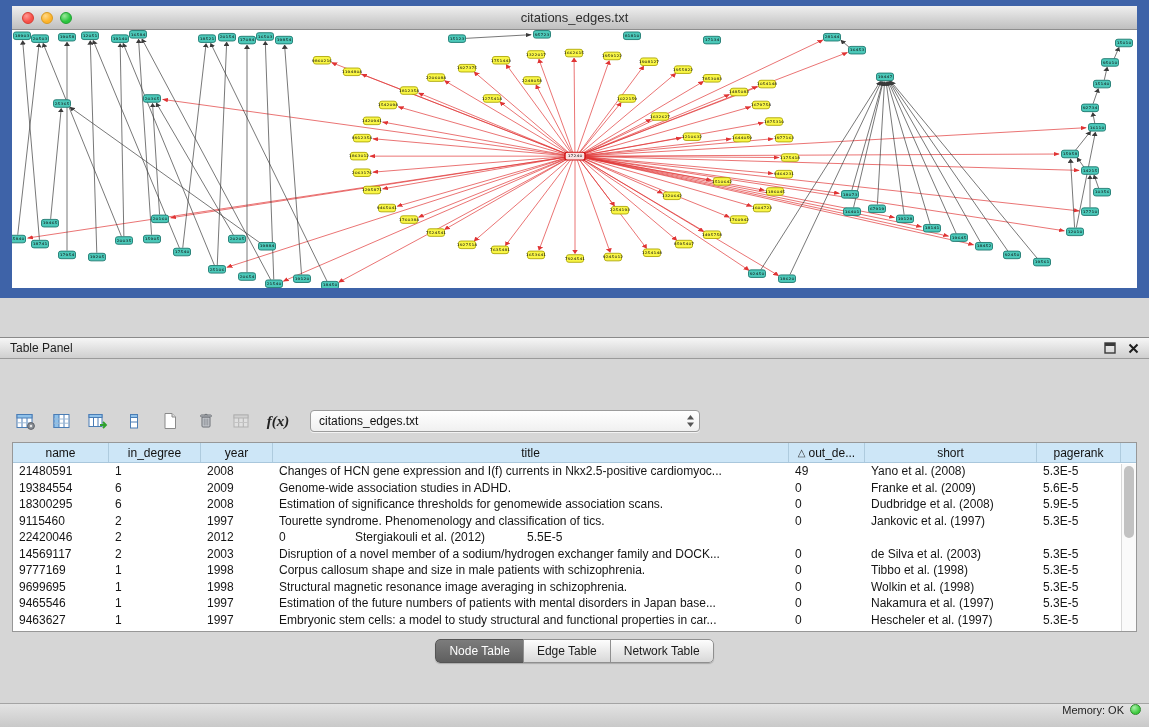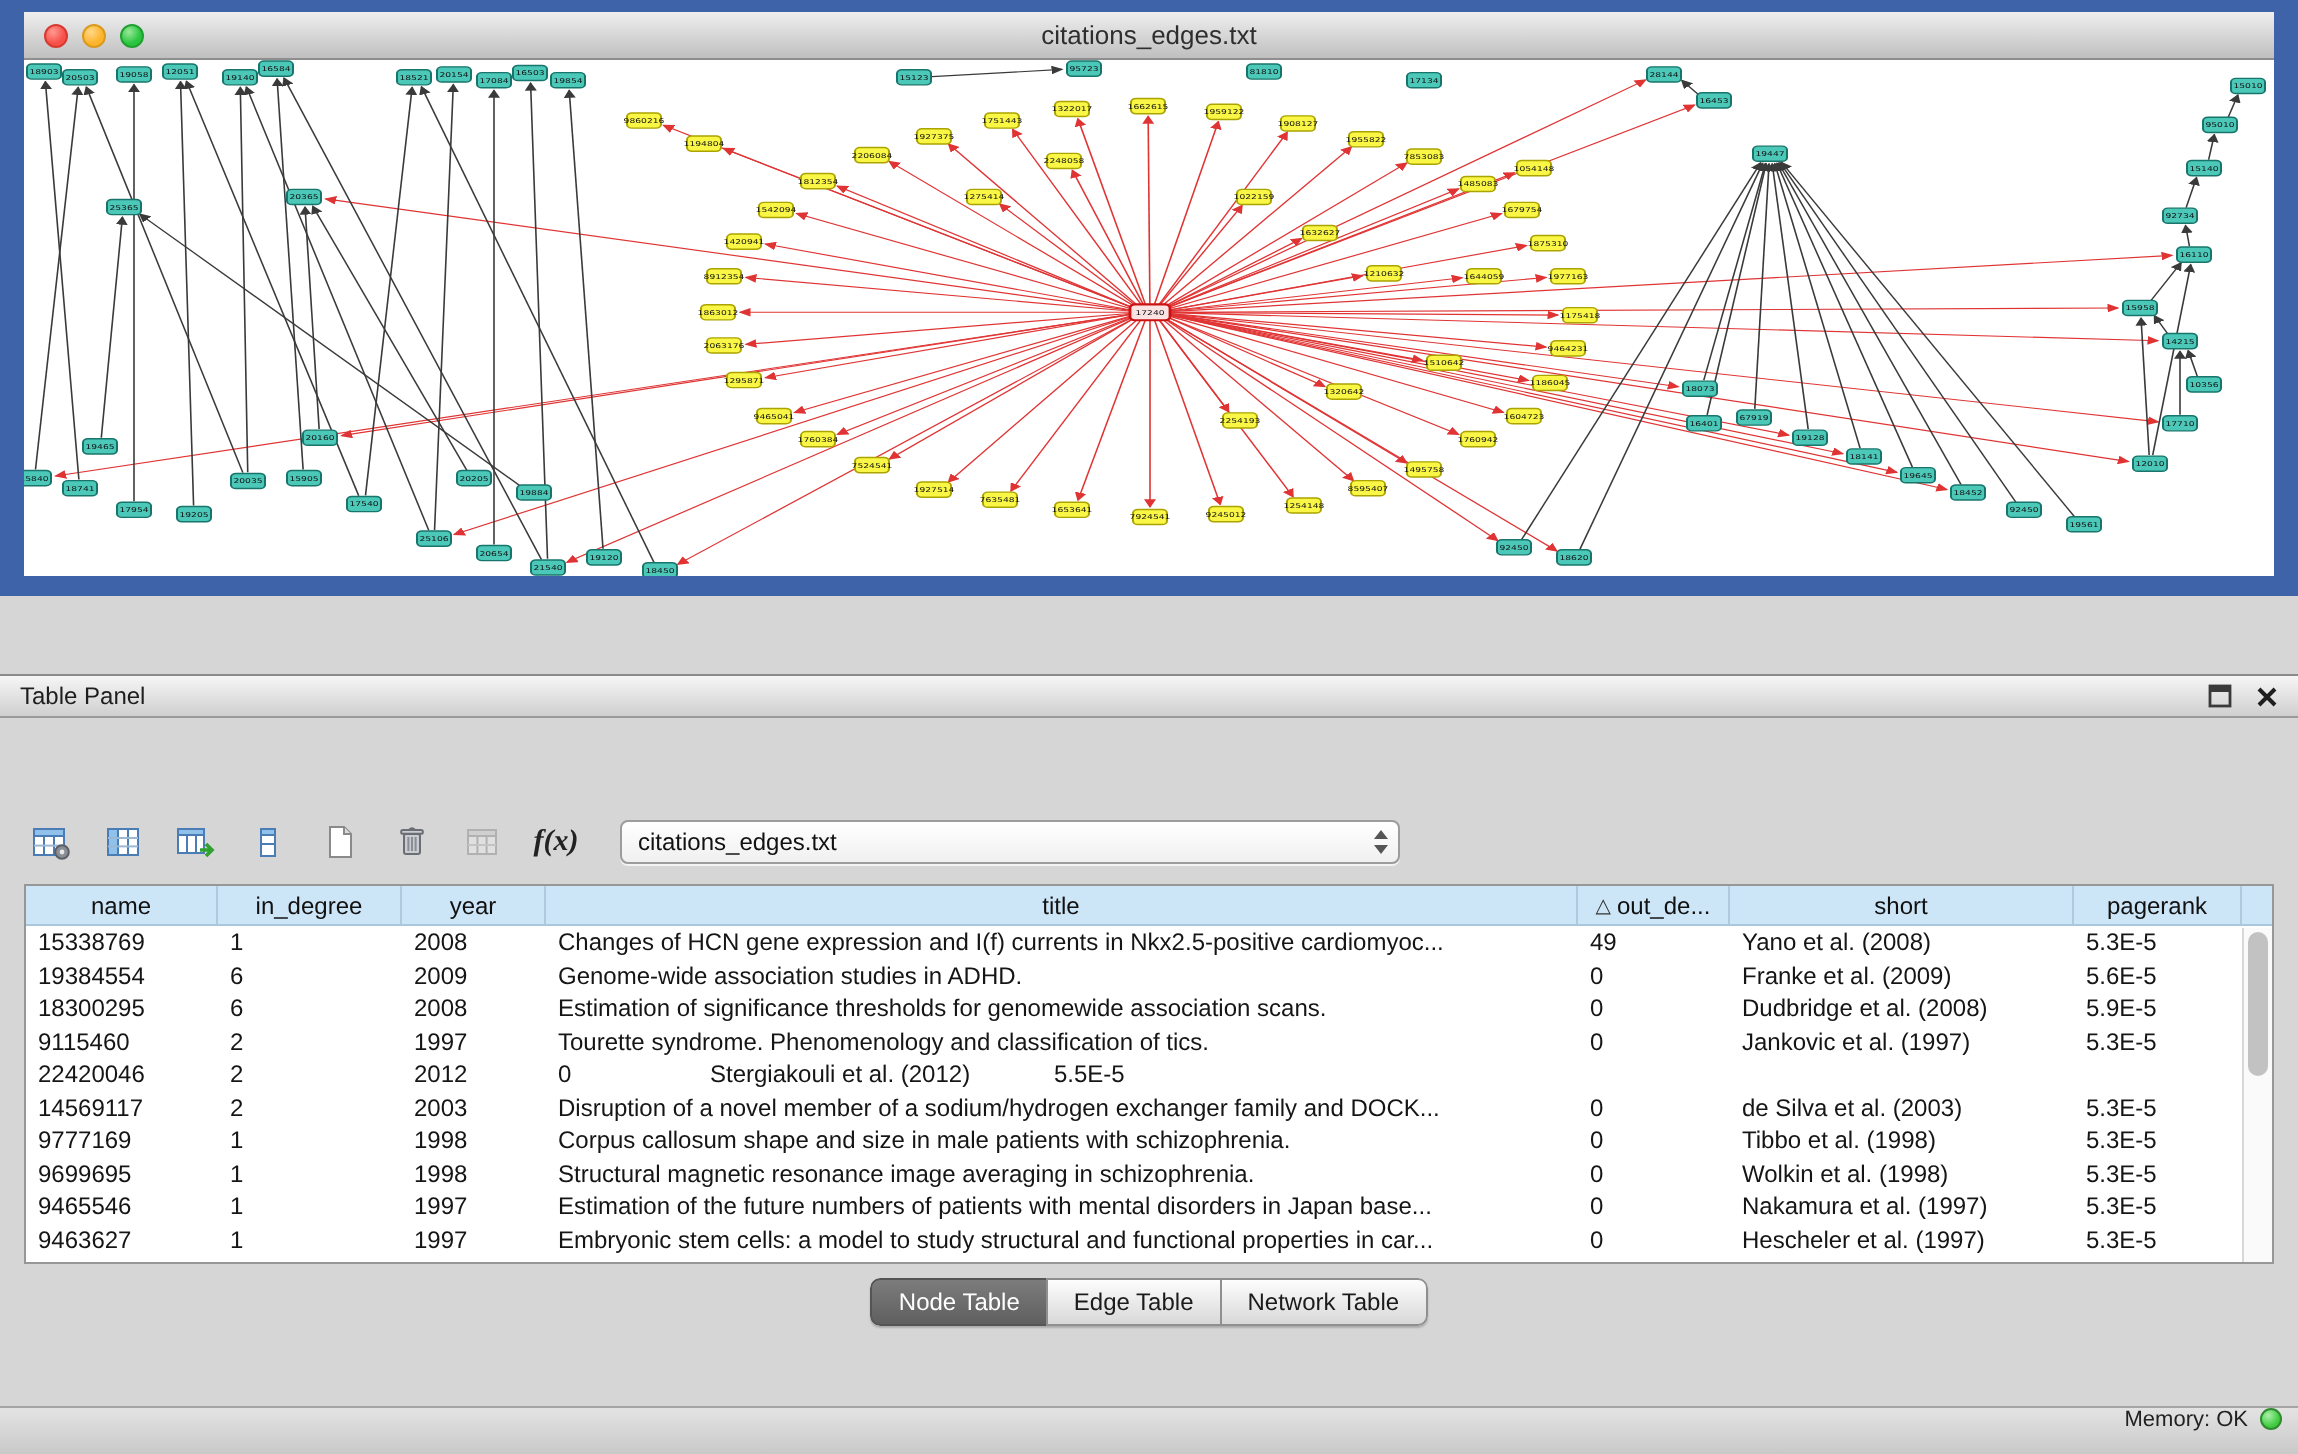--- a/index.html
+++ b/index.html
@@ -746,21 +746,21 @@
           </div>
           <div class="th c5">
             <span>short</span>
           </div>
           <div class="th c6">
             <span>pagerank</span>
           </div>
         </div>
       <div class="tbody" id="tbody">
           <div class="tr">
-            <div class="td c0">15338769</div>
+            <div class="td c0">21480591</div>
             <div class="td c1">1</div>
             <div class="td c2">2008</div>
             <div class="td c3">Changes of HCN gene expression and I(f) currents in Nkx2.5-positive cardiomyoc...</div>
             <div class="td c4">49</div>
             <div class="td c5">Yano et al. (2008)</div>
             <div class="td c6">5.3E-5</div>
           </div>
           <div class="tr">
             <div class="td c0">19384554</div>
             <div class="td c1">6</div>

